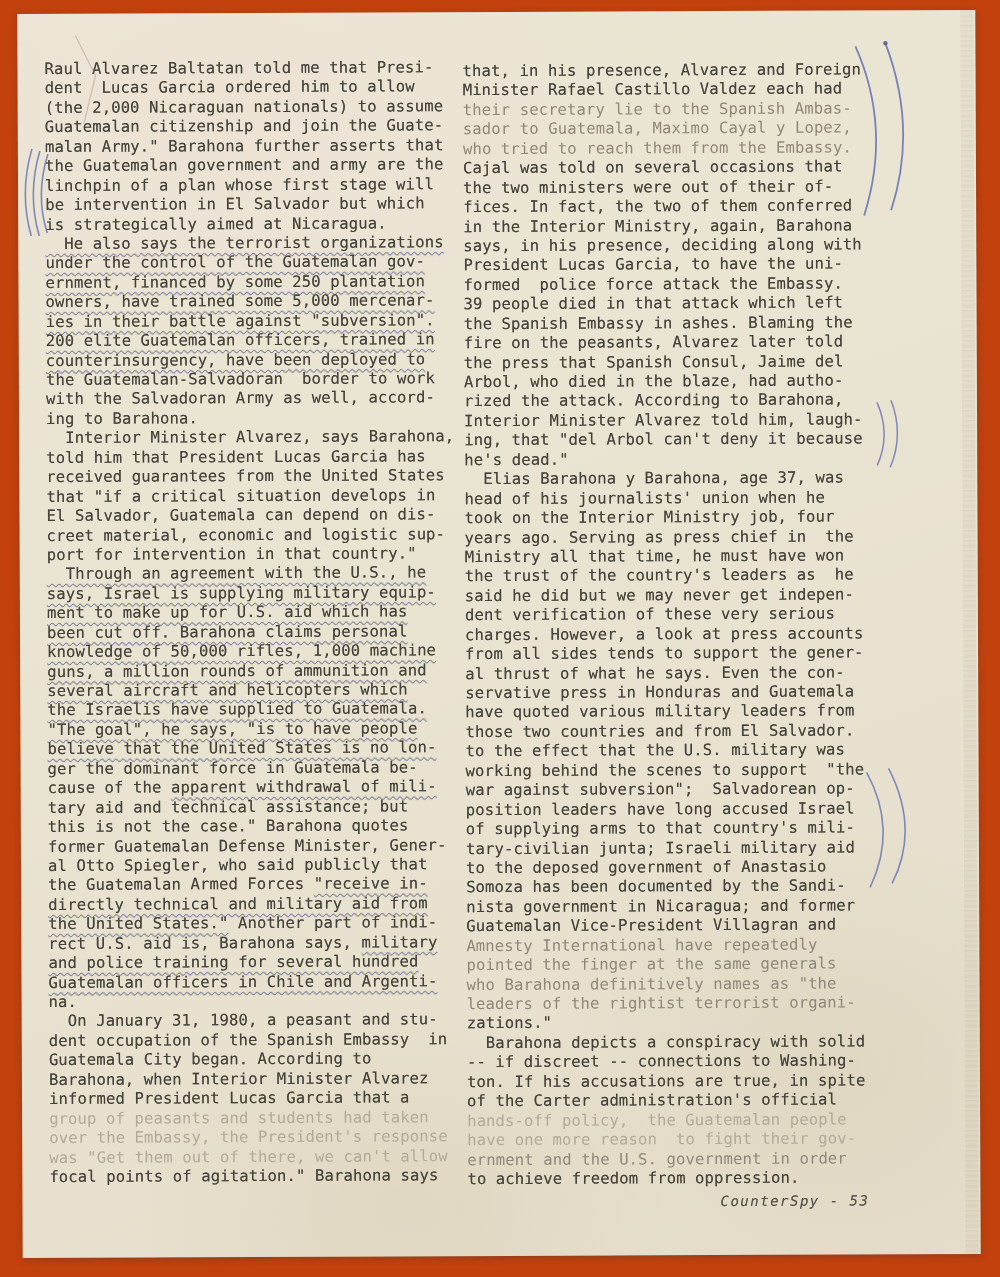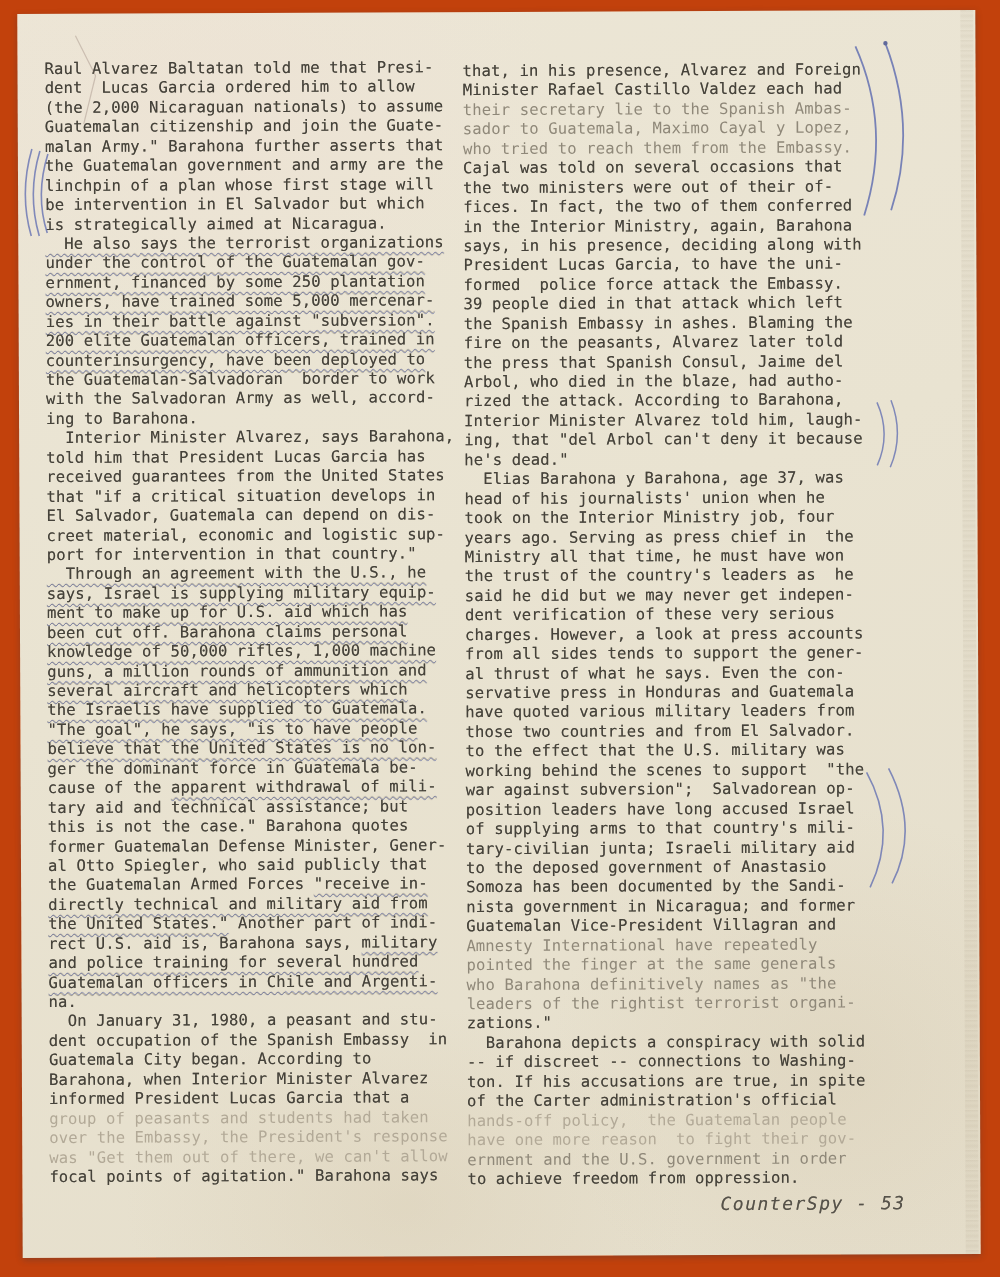--- a/index.html
+++ b/index.html
@@ -52,21 +52,21 @@
   span.u{
     text-decoration-line:underline;text-decoration-style:wavy;
     text-decoration-color:rgba(92,106,174,0.55);
     text-decoration-thickness:1.1px;text-underline-offset:4px;
     text-decoration-skip-ink:none;
   }
   .f1{color:#8f8879;text-shadow:none;}
   .f2{color:#b2a997;text-shadow:none;}
   .footer{
     position:absolute;left:698px;top:1182px;
-    font-style:italic;font-size:18px;letter-spacing:1.5px;
+    font-style:italic;font-size:14px;letter-spacing:1.5px;
     color:#56524a;text-shadow:0 0 0.4px rgba(70,65,55,0.5);
   }
   .penmarks{position:absolute;left:0;top:0;pointer-events:none;}
 </style>
 </head>
 <body>
 
 <div class="stage">
   <div class="paper">
 

